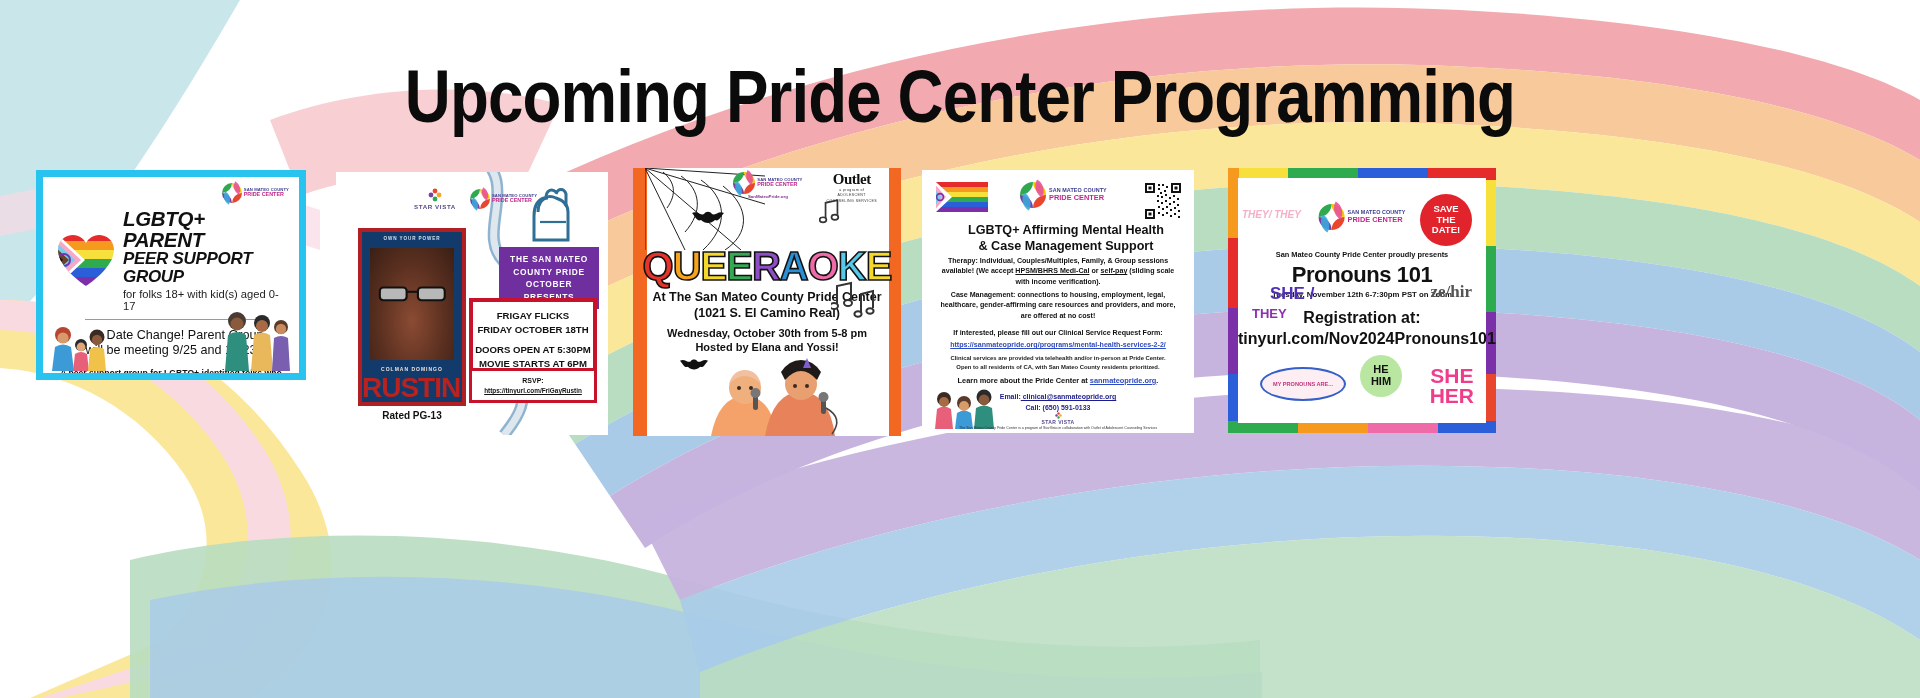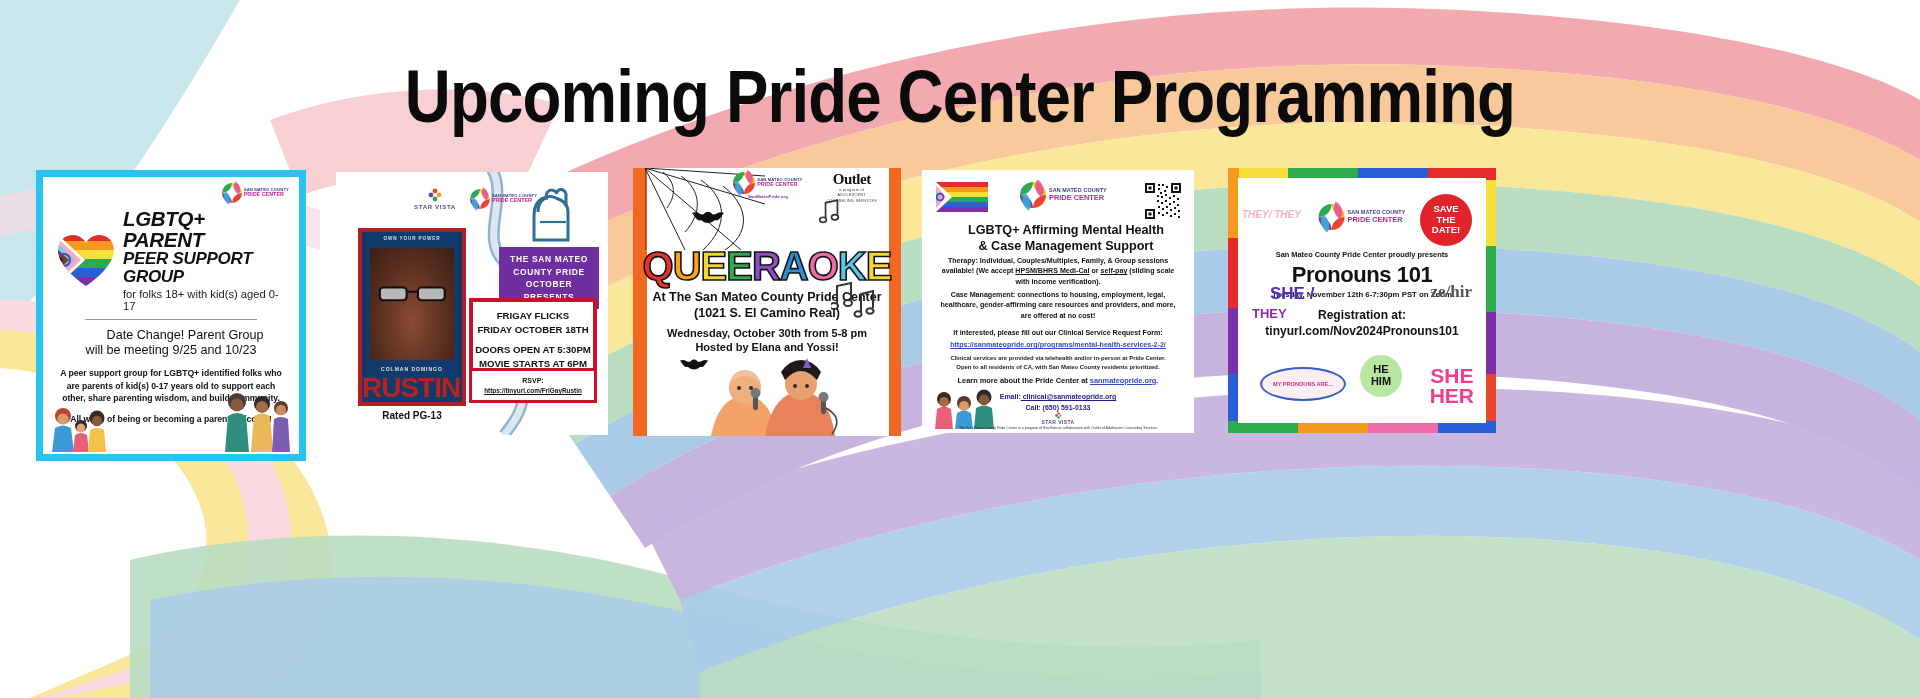--- a/index.html
+++ b/index.html
@@ -28,21 +28,21 @@
     transform: scaleX(0.86);
     z-index: 20;
     white-space: nowrap;
   }
 
   
   .flyer-strip { position: absolute; left: 0; top: 150px; width: 1920px; height: 300px; z-index: 15; }
   .flyer { position: absolute; background: #fff; overflow: hidden; }
 
   
-  #flyer1 { left: 36px; top: 20px; width: 270px; height: 291px; border: 7px solid #29c3ef; background:#fff; }
+  #flyer1 { left: 36px; top: 20px; width: 270px; height: 210px; border: 7px solid #29c3ef; background:#fff; }
   #flyer1 .inner { position:absolute; inset:0; padding: 6px 8px; }
   .f1-logo { position:absolute; right: 10px; top: 6px; display:flex; align-items:center; gap:2px; }
   .pinwheel { width: 20px; height: 20px; position: relative; flex: none; }
   .pw-blade { position:absolute; width:50%; height:50%; }
   .pinwheel .b1{ left:50%; top:0; background:#f6c400; border-radius: 0 100% 0 100%; }
   .pinwheel .b2{ left:50%; top:50%; background:#e8462d; border-radius: 0 100% 0 100%; transform:rotate(90deg); }
   .pinwheel .b3{ left:0; top:50%; background:#7b3fa0; border-radius: 0 100% 0 100%; transform:rotate(180deg); }
   .pinwheel .b4{ left:0; top:0; background:#2fa84f; border-radius: 0 100% 0 100%; transform:rotate(270deg); }
   .pinwheel .b5{ left:50%; top:0; background:#e7529b; border-radius:0 100% 0 100%; transform:rotate(30deg); opacity:.9;}
   .pinwheel .b6{ left:0; top:50%; background:#3aa7dc; border-radius:0 100% 0 100%; transform:rotate(210deg); opacity:.9;}
@@ -147,21 +147,21 @@
   .f5-logo { position:absolute; left:50%; top:26px; transform:translateX(-50%); display:flex; align-items:center; gap:3px; }
   .f5-logo .pinwheel{width:26px;height:26px;}
   .f5-logo .logo-text .l1{font-size:5.4px}.f5-logo .logo-text .l2{font-size:7.4px}
   .f5-badge { position:absolute; right:14px; top:16px; width:52px; height:52px; border-radius:50%; background:#e1232c;
       color:#fff; font-weight:bold; font-size:9.5px; line-height:1.15; display:flex; align-items:center; justify-content:center;
       text-align:center; }
   .f5-pre { position:absolute; left:0; right:0; top:72px; text-align:center; font-size:7.4px; font-weight:bold; color:#111; }
   .f5-title { position:absolute; left:0; right:0; top:84px; text-align:center; font-size:22px; font-weight:bold; color:#111;
       letter-spacing:-.4px; font-family:"Liberation Sans Narrow","Liberation Sans",sans-serif;}
   .f5-when { position:absolute; left:0; right:0; top:112px; text-align:center; font-size:7.8px; font-weight:bold; color:#111;}
-  .f5-reg { position:absolute; left:0; right:0; top:130px; text-align:center; font-size:12px; font-weight:bold; color:#111;
+  .f5-reg { position:absolute; left:0; right:0; top:130px; text-align:center; font-size:16px; font-weight:bold; color:#111;
       line-height:1.3;}
   .bubble { position:absolute; font-weight:bold; }
   .b-theythem { left:4px; top:32px; color:#f5b0c6; font-size:10px; font-style:italic; line-height:1.05;
       font-family:"Liberation Sans Narrow","Liberation Sans",sans-serif; text-align:center;}
   .b-sheI   { left:32px; top:108px; font-size:17px; color:#4f2fb5; line-height:.95; font-weight:bold;}
   .b-they   { left:14px; top:128px; font-size:13px; color:#8f2fb0; }
   .b-zehir  { right:14px; top:104px; font-size:17px; color:#555; font-family:"Liberation Serif", serif;}
   .b-sheher { right:12px; bottom:18px; font-size:21px; color:#ef3d8b; line-height:.92; font-weight:bold; text-align:center;}
   .b-hehim  { left:122px; bottom:26px; width:42px; height:42px; border-radius:50%; background:#b9e6a0; color:#111;
       font-size:11px; display:flex; flex-direction:column; align-items:center; justify-content:center; line-height:1.05;}

